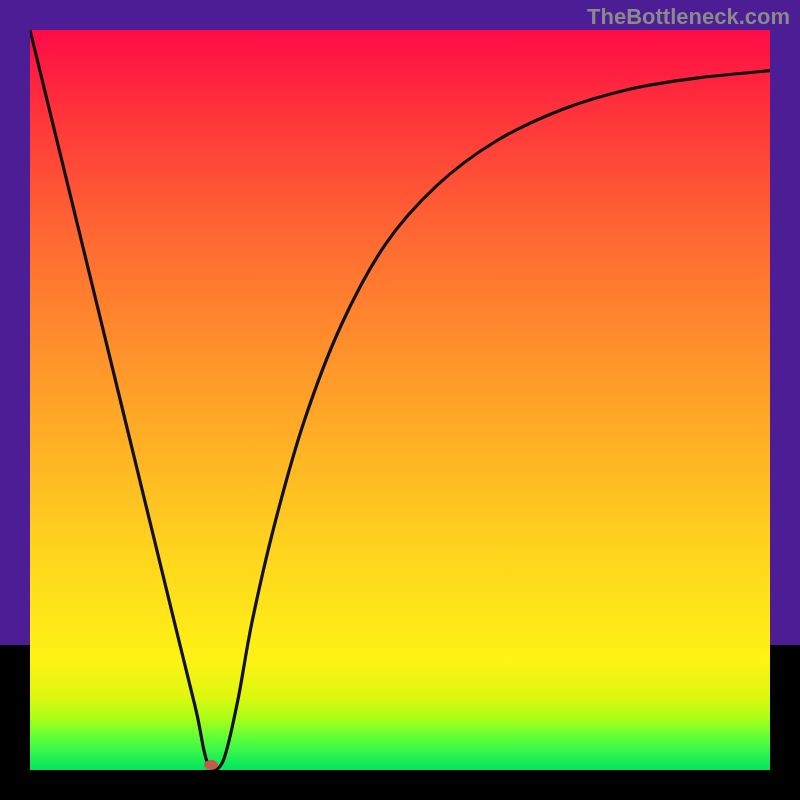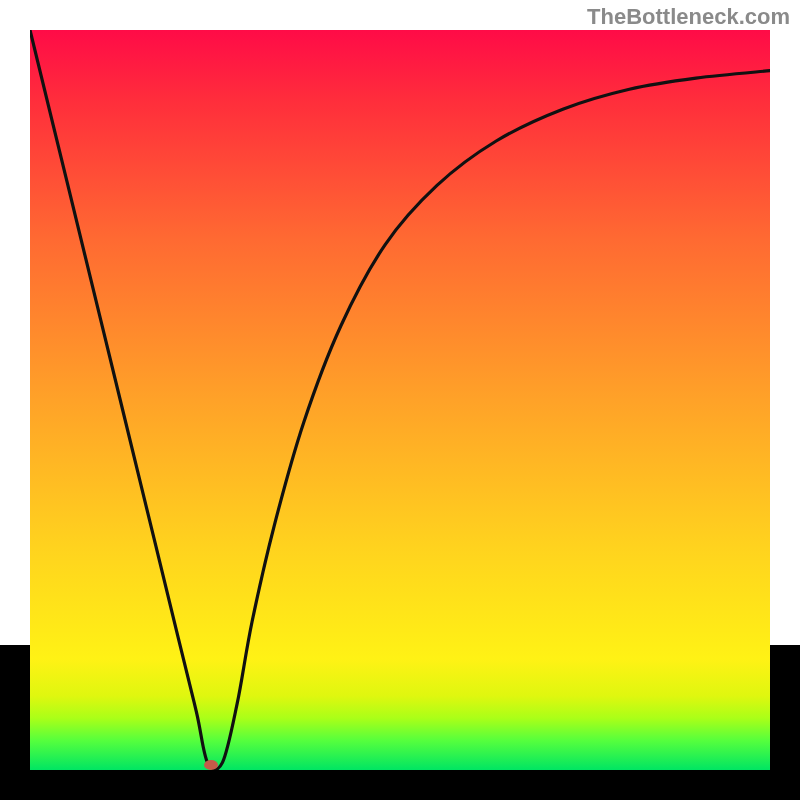--- a/index.html
+++ b/index.html
@@ -7,21 +7,21 @@
   padding: 0;
   width: 800px;
   height: 800px;
   background: #000;
   overflow: hidden;
 }
 .chart-container {
   position: relative;
   width: 800px;
   height: 645px;
-  background: #ffffff;
+  background: #4c1d95;
 }
 .plot-area {
   position: absolute;
   left: 30px;
   top: 30px;
   width: 740px;
   height: 740px;
   
   background: linear-gradient(to bottom,
     #ff0b47 0%,

